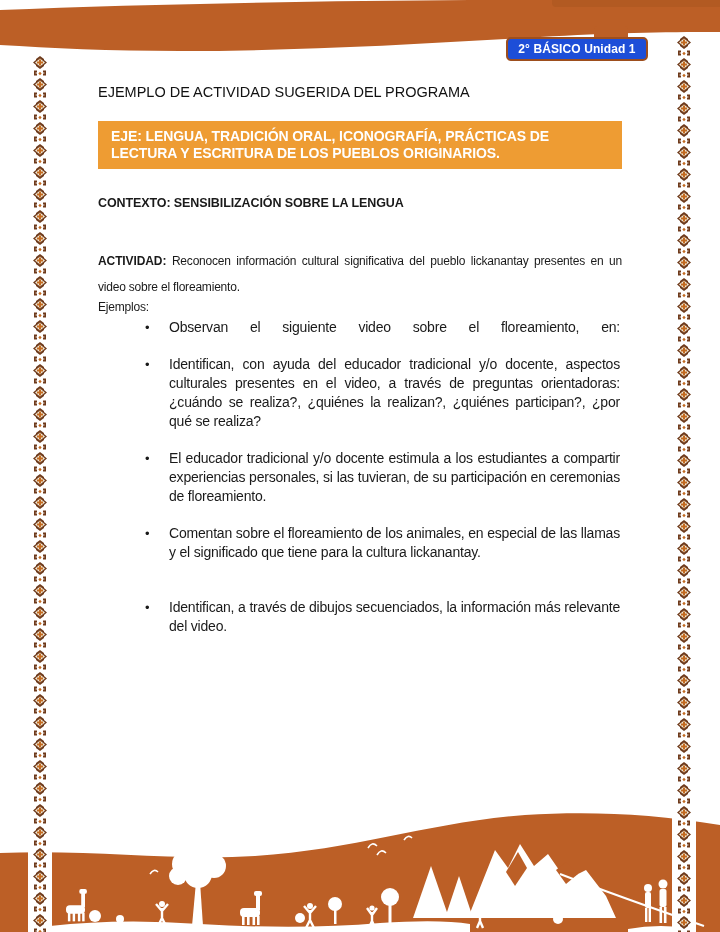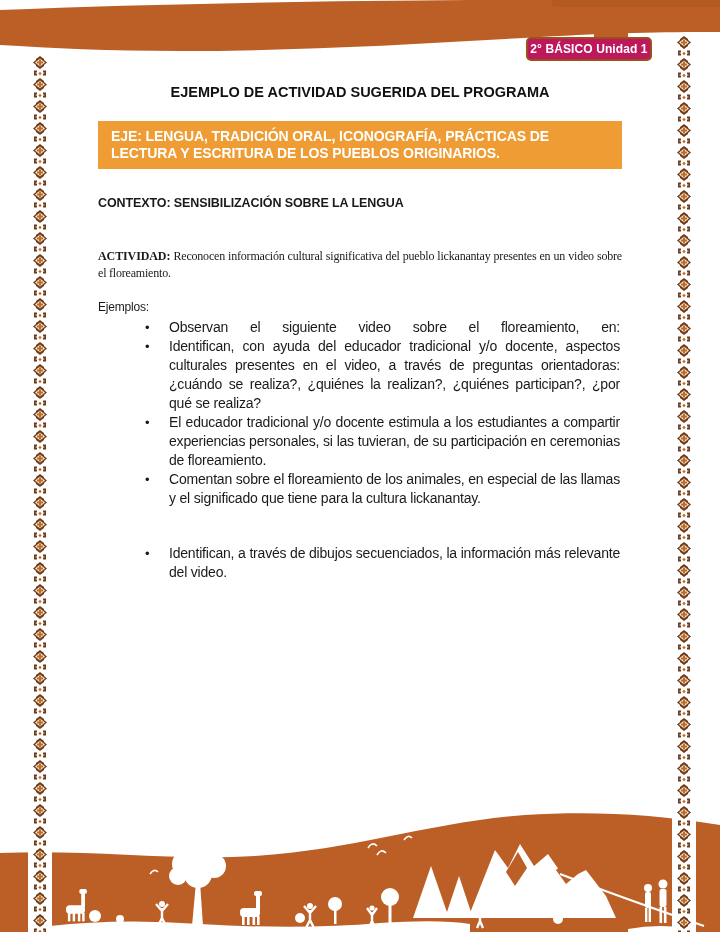--- a/index.html
+++ b/index.html
@@ -6,45 +6,45 @@
   body{
     width:720px;height:932px;position:relative;overflow:hidden;
     background:#ffffff;
     font-family:"Liberation Sans","DejaVu Sans",sans-serif;
     color:#1a1a1a;
   }
   
   .header-band{position:absolute;top:0;left:0;width:720px;height:62px;}
   .badge-tab{position:absolute;left:594px;top:26px;width:34px;height:14px;background:#bc5f26;border-radius:3px 3px 0 0;}
   .unit-badge{
-    position:absolute;left:506px;top:37px;width:126px;height:24px;
-    background:#be185d;border:2px solid #9d4e1d;border-radius:5px;
+    position:absolute;left:506px;top:37px;width:142px;height:24px;
+    background:#1d4ed8;border:2px solid #9d4e1d;border-radius:5px;
     box-sizing:border-box;display:flex;align-items:center;justify-content:center;
-    color:#ffffff;font-weight:bold;font-size:12px;letter-spacing:.1px;margin-left:20px;
+    color:#ffffff;font-weight:bold;font-size:12px;letter-spacing:.1px;
   }
   
   .border-col{position:absolute;width:24px;background:#ffffff;z-index:5;}
   .border-col.left{left:28px;top:56px;height:876px;}
   .border-col.right{left:672px;top:36px;height:896px;}
   .border-col svg{display:block;}
   
   .content{position:absolute;left:98px;width:524px;z-index:2;}
-  .page-title{top:84px;text-align:center;font-weight:bold;font-size:14.5px;color:#111;}
+  .page-title{top:84px;text-align:left;font-weight:normal;font-size:14.5px;color:#111;}
   .eje-box{
     top:121px;background:#ee9c33;color:#ffffff;font-weight:bold;
     font-size:14px;line-height:17px;padding:7px 13px;box-sizing:border-box;
     letter-spacing:-0.1px;
   }
   .contexto{top:196px;font-weight:bold;font-size:12.5px;letter-spacing:-0.1px;}
-  .actividad{top:248px;font-size:12px;line-height:17px;text-align:justify;letter-spacing:-0.2px;font-family:Liberation Serif, serif;}
+  .actividad{top:248px;font-size:12px;line-height:26px;text-align:justify;letter-spacing:-0.2px;}
   .actividad b{letter-spacing:-0.1px;}
   .ejemplos{top:300px;font-size:12px;letter-spacing:-0.2px;}
   .bullets{top:318px;font-size:14px;line-height:19px;letter-spacing:-0.2px;}
   .bullets ul{list-style:none;margin:0;padding:0;}
-  .bullets li{position:relative;margin-left:71px;width:451px;text-align:justify;}
+  .bullets li{position:relative;margin-left:71px;width:451px;text-align:justify;margin-top:18px;}
   .bullets li:first-child{margin-top:0;}
   .bullets li.last{margin-top:36px;}
   .bullets li::before{content:"\2022";position:absolute;left:-24px;top:0;font-size:13px;}
   .justify-last{display:block;text-align:justify;text-align-last:justify;}
   a.doc-link{color:#0b63c5;text-decoration:underline;overflow-wrap:anywhere;word-break:break-all;cursor:pointer;}
   
   .footer-art{position:absolute;left:0;bottom:0;width:720px;height:120px;z-index:1;}
 </style>
 </head>
 <body>

